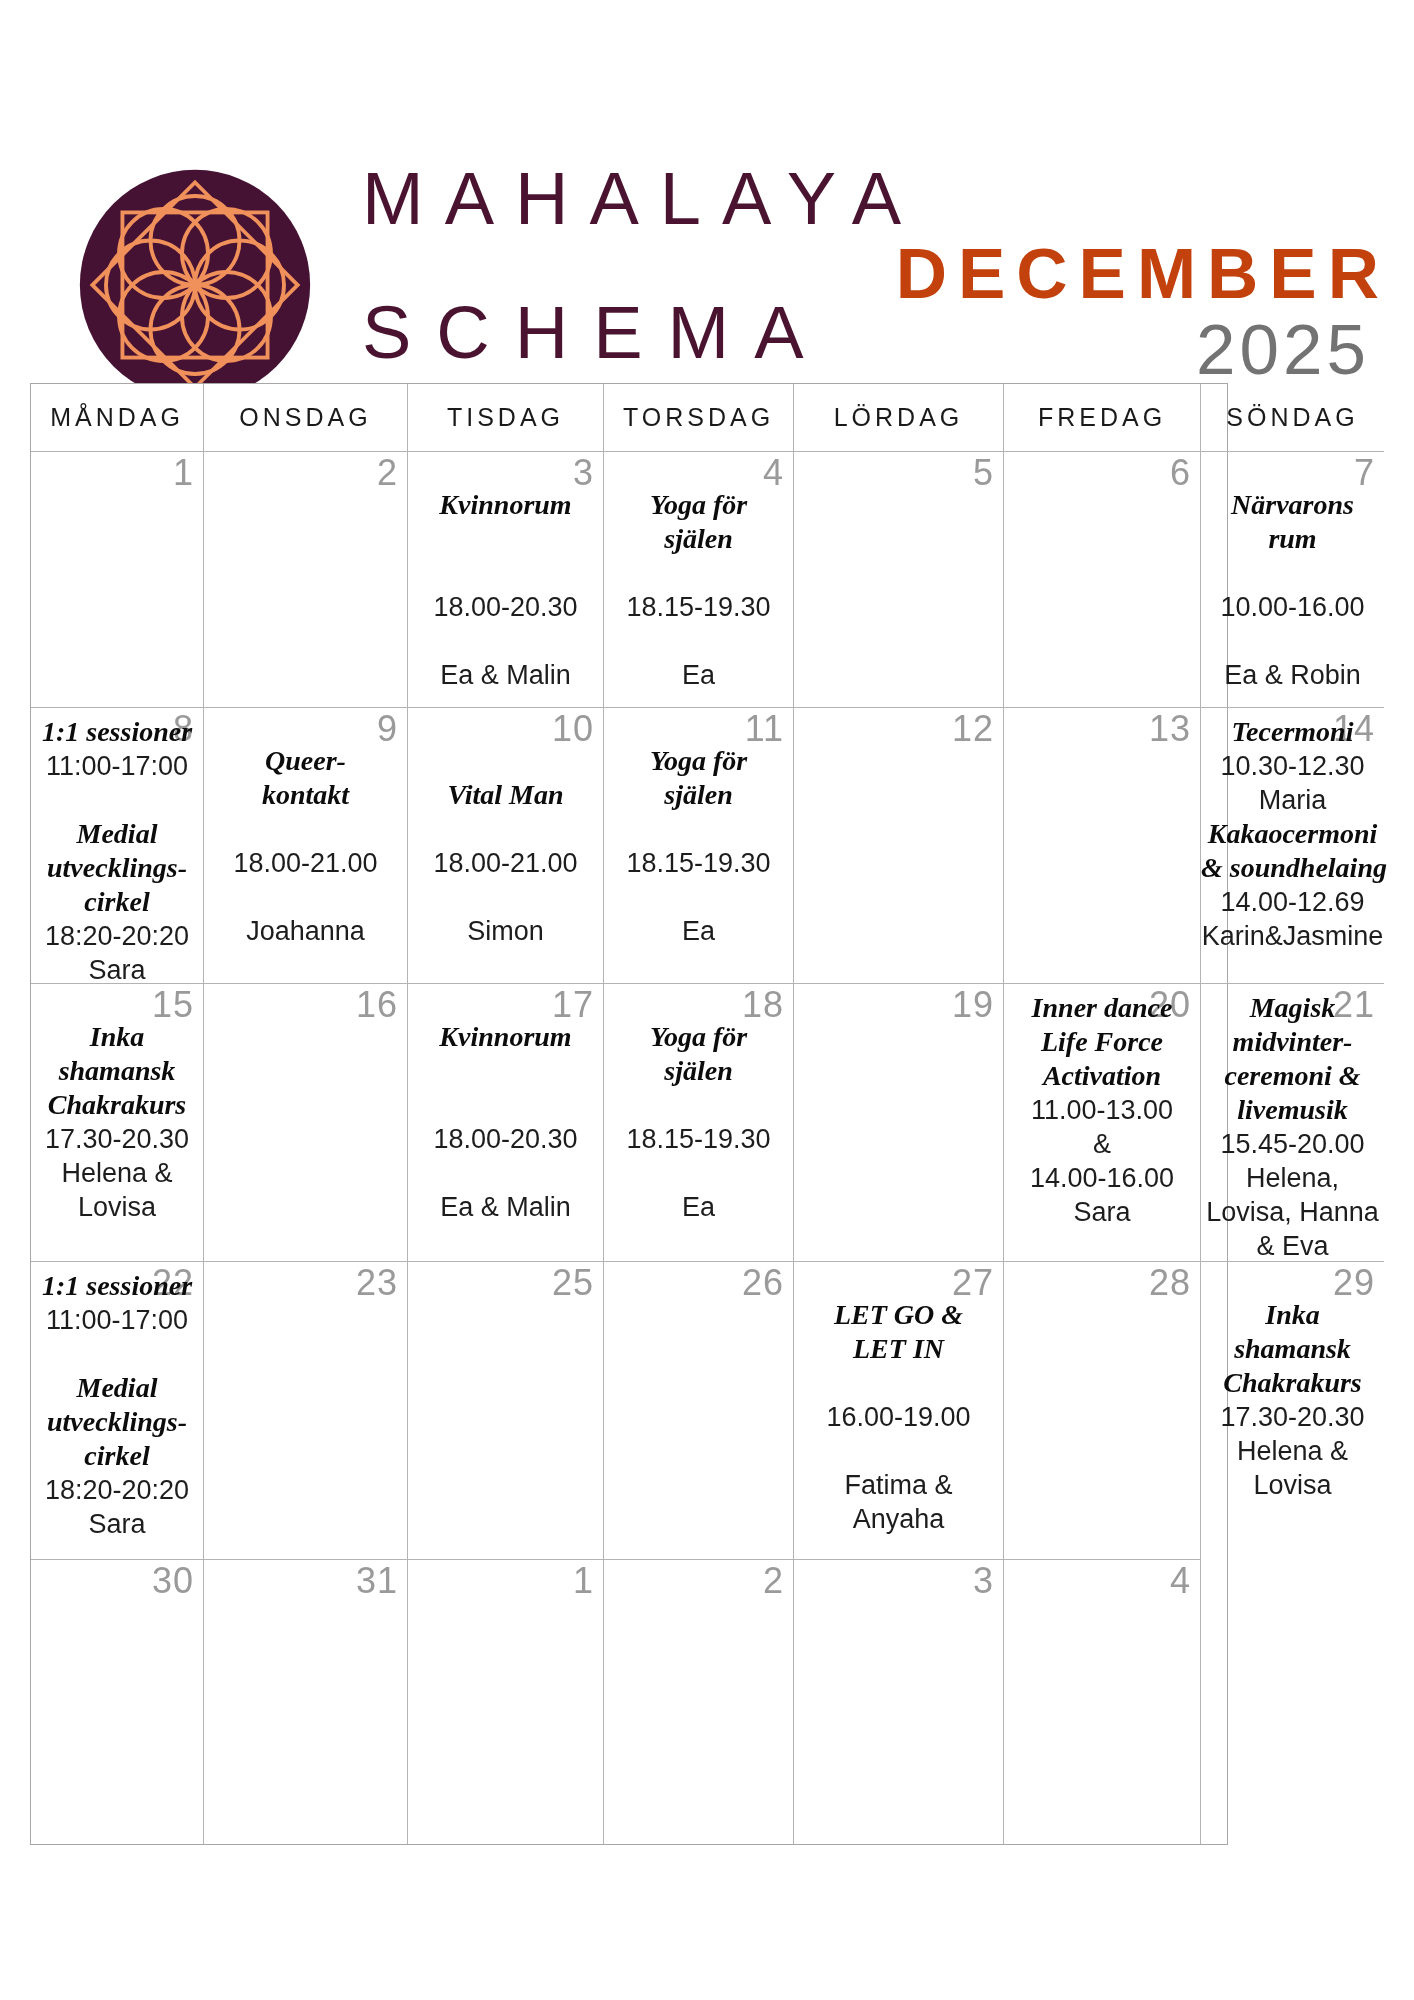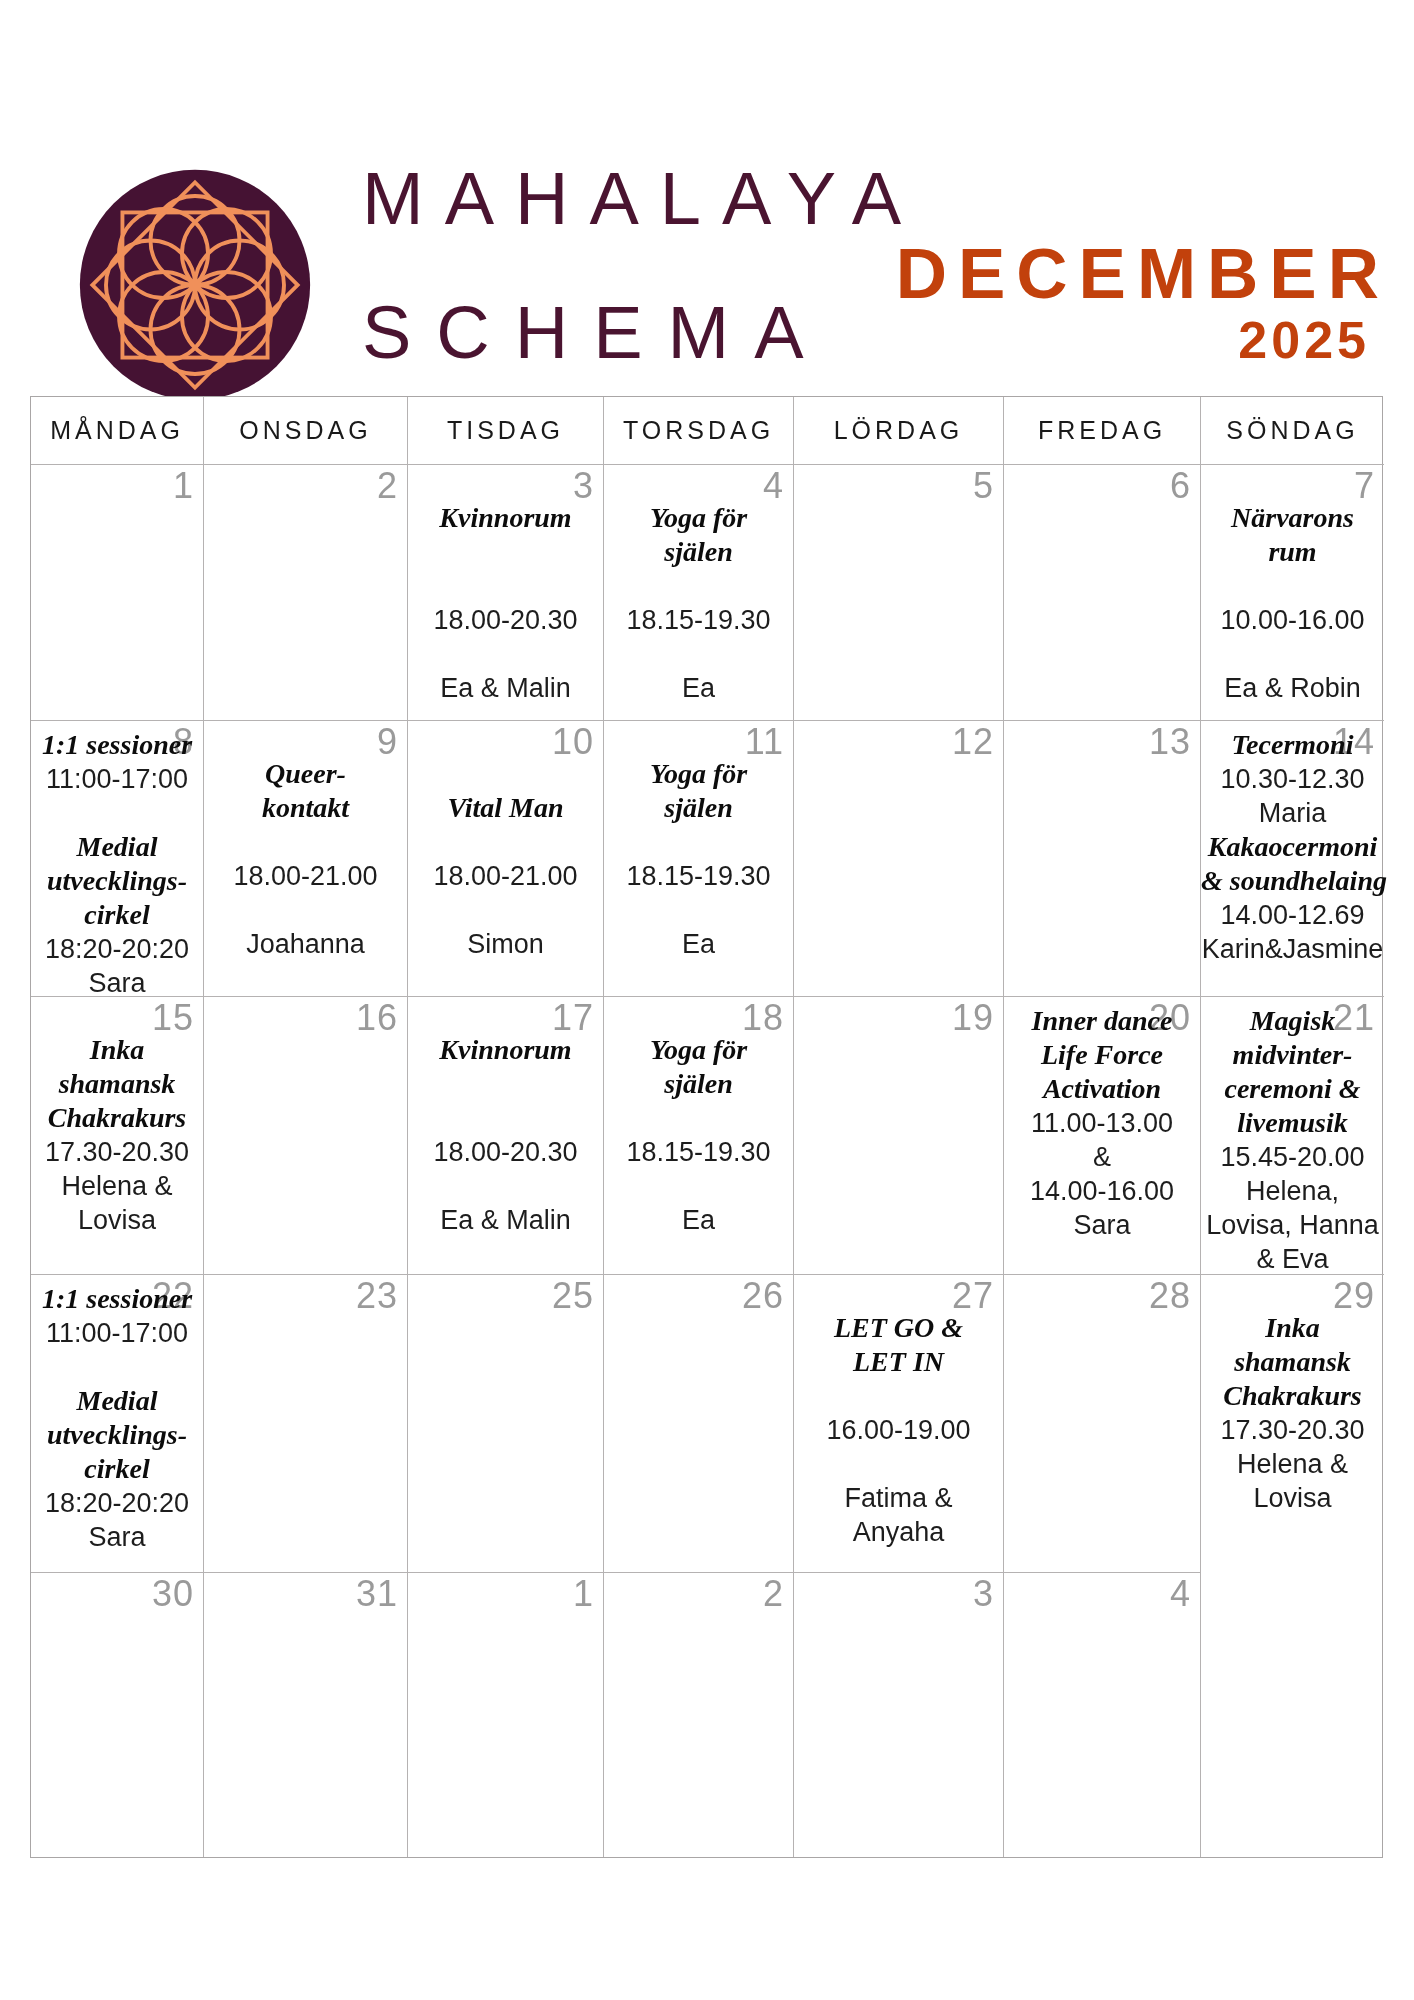--- a/index.html
+++ b/index.html
@@ -17,26 +17,26 @@
   }
   .brand-line.l1{top:162px;}
   .brand-line.l2{top:296px;letter-spacing:25px;text-align:center;}
   .month-title{
     position:absolute;right:24px;top:238px;
     font-size:71px;font-weight:700;color:#c2410c;
     letter-spacing:11px;line-height:1;white-space:nowrap;
   }
   .year-title{
     position:absolute;right:44px;top:314px;
-    font-size:52px;font-weight:700;color:#c2410c;
+    font-size:71px;font-weight:400;color:#737373;
     letter-spacing:4px;line-height:1;white-space:nowrap;
   }
   
   .grid{
-    position:absolute;left:30px;top:396px;width:1353px;
+    position:absolute;left:30px;top:383px;width:1198px;
     display:grid;
     grid-template-columns:173px 204px 196px 190px 210px 197px 183px;
     grid-template-rows:68px 256px 276px 278px 298px 284px;
     border:1px solid #a9a6a6;box-sizing:border-box;
     background:#ffffff;
   }
   .hcell{
     border-right:1px solid #b5b2b2;border-bottom:1px solid #b5b2b2;
     display:flex;align-items:center;justify-content:center;
     font-size:25px;letter-spacing:4px;color:#1a1a1a;font-weight:400;

